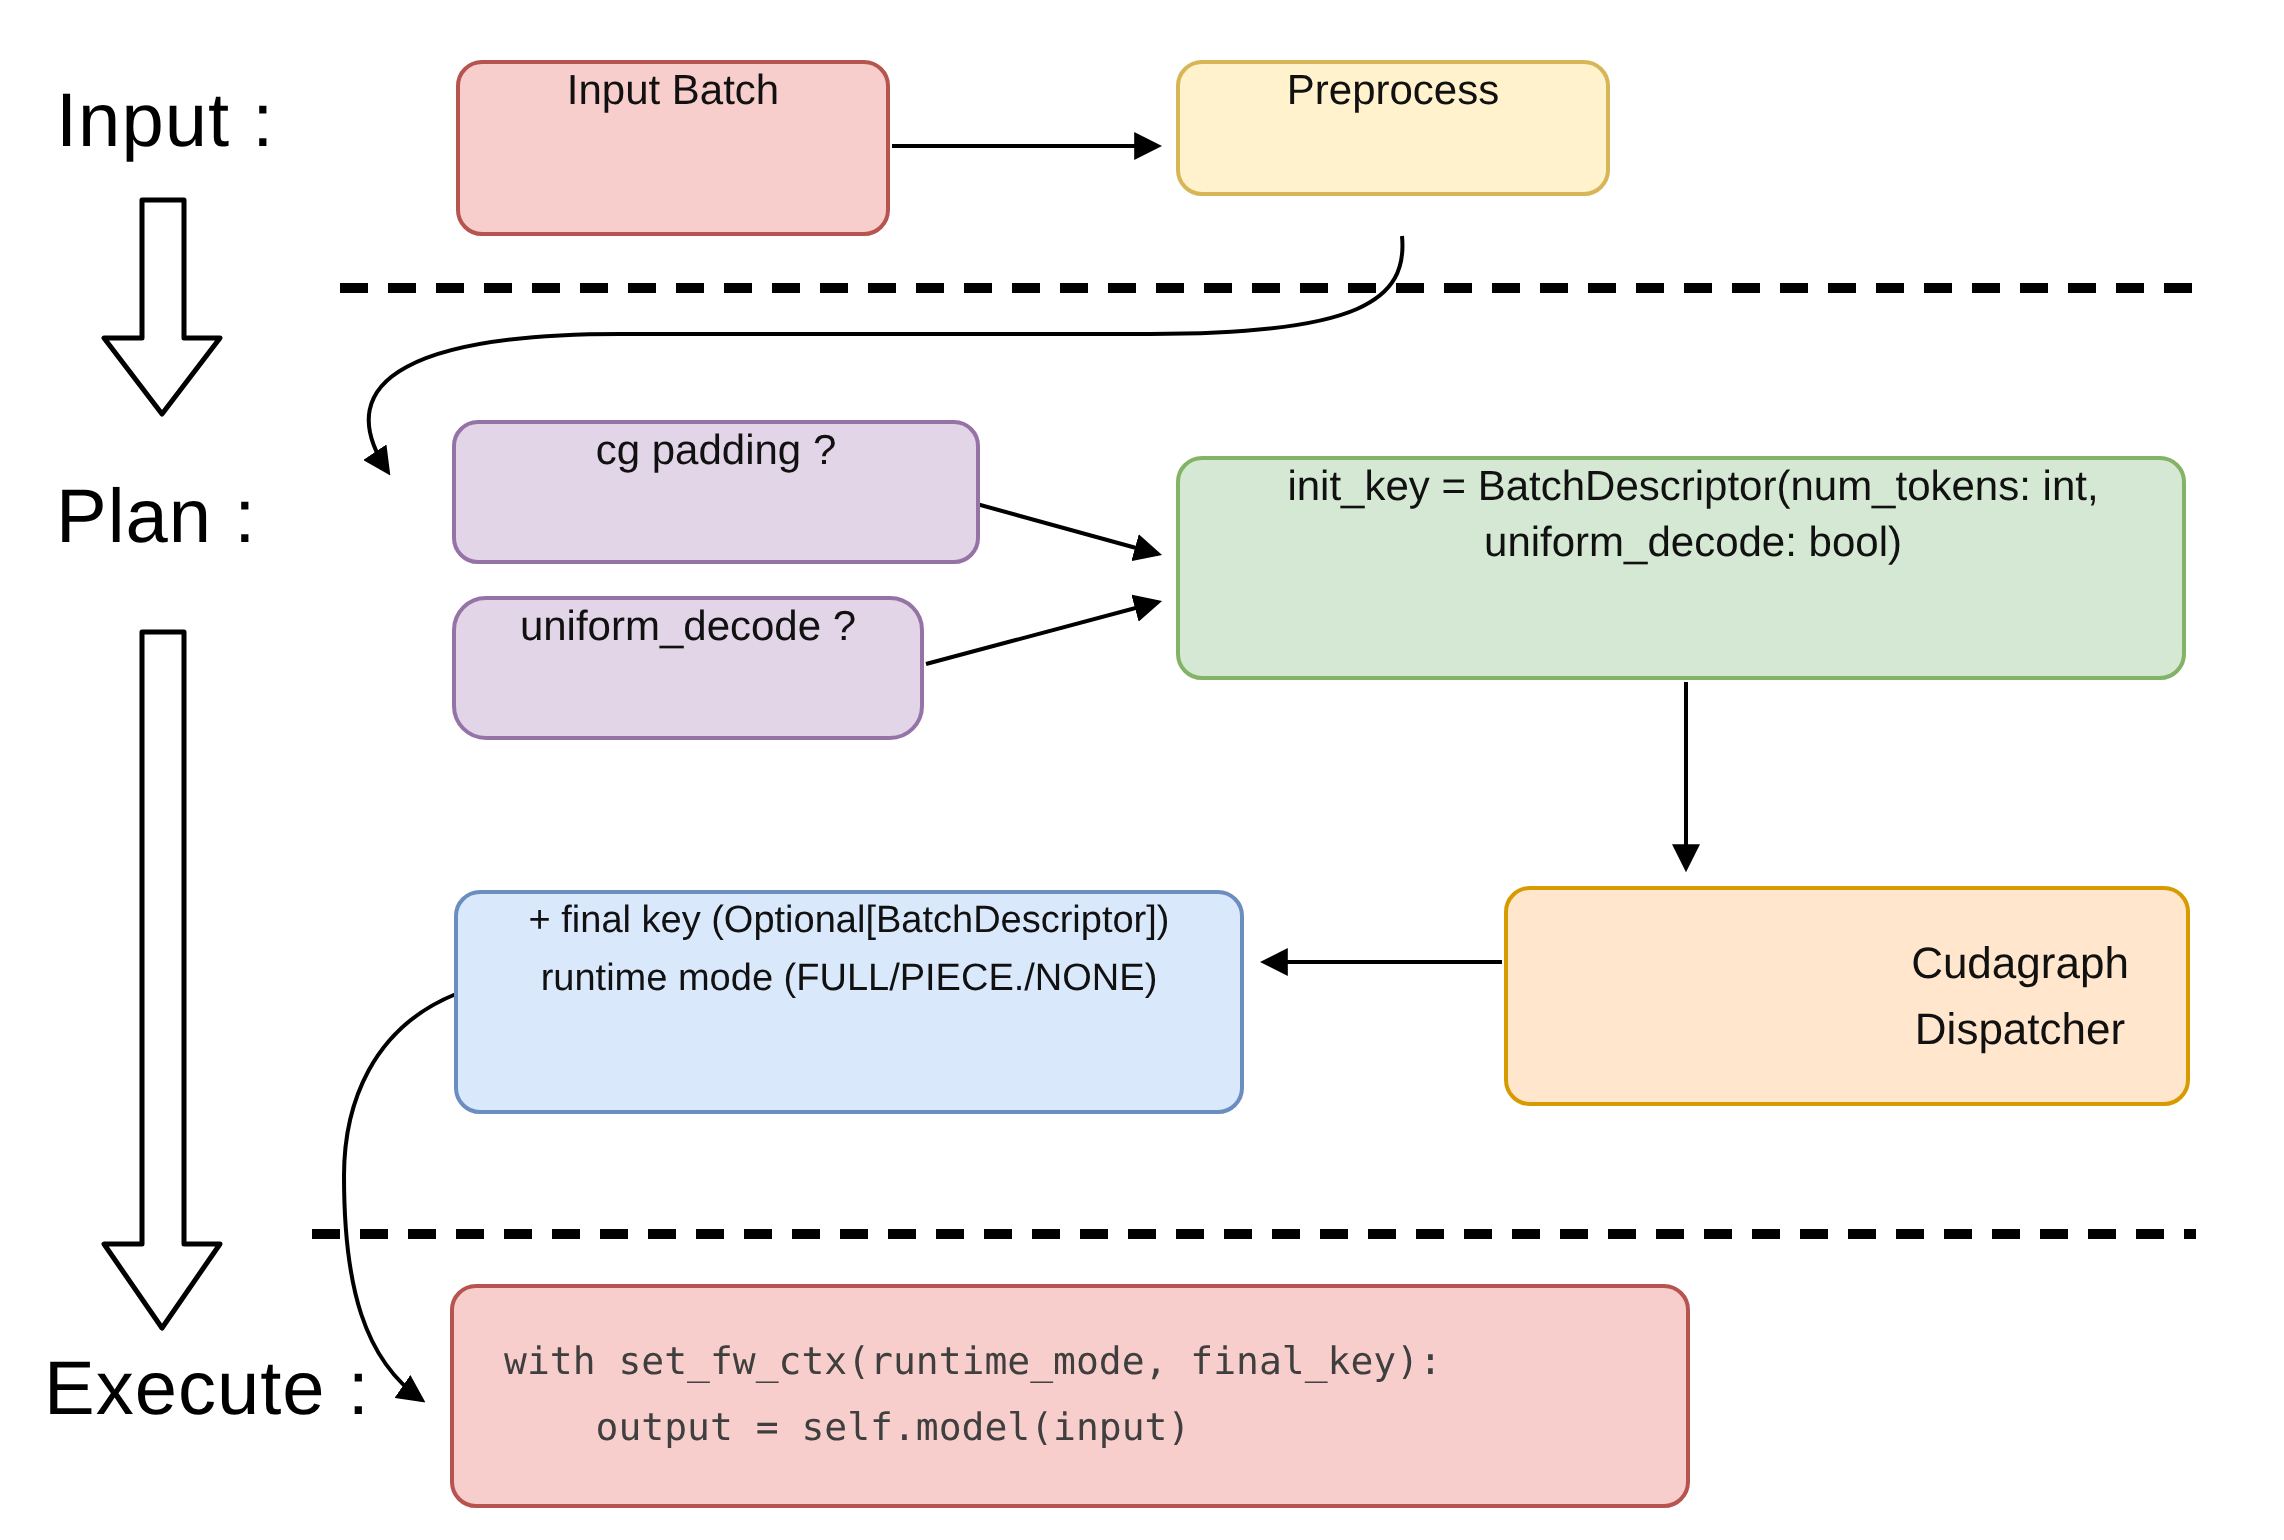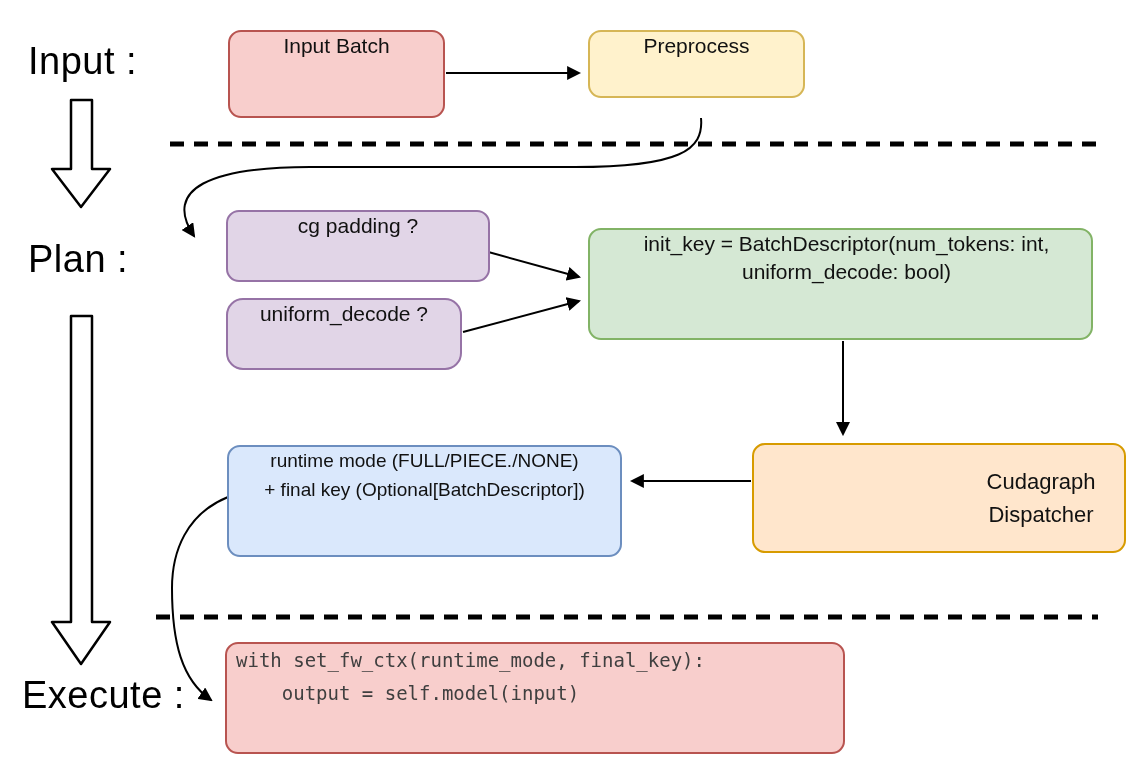--- a/index.html
+++ b/index.html
@@ -60,22 +60,23 @@
     flex-direction: column;
     align-items: center;
     justify-content: center;
     font-size: 22px;
     line-height: 1.5;
     color: #111111;
   }
 
   .node-code {
     align-items: flex-start;
+    justify-content: center;
     text-align: left;
-    padding-left: 9px;
+    padding-left: 25px;
     font-family: "DejaVu Sans Mono", "Liberation Mono", monospace;
     font-size: 19px;
     line-height: 1.75;
     color: #3f3f3f;
     white-space: pre;
   }
 </style>
 </head>
 <body>
 
@@ -130,25 +131,25 @@
   <div class="node" style="left: 226px; top: 298px; width: 236px; height: 72px; background: rgb(225, 213, 231); border-color: rgb(150, 115, 166); border-radius: 17px;">
     <span class="line">uniform_decode ?</span>
   </div>
 
   <div class="node" style="left: 588px; top: 228px; width: 505px; height: 112px; background: rgb(213, 232, 212); border-color: rgb(130, 179, 102); padding-left: 12px;">
     <span class="line">init_key = BatchDescriptor(num_tokens: int,</span>
     <span class="line">uniform_decode: bool)</span>
   </div>
 
   <div class="node node-runtime" style="left: 227px; top: 445px; width: 395px; height: 112px; background: rgb(218, 232, 252); border-color: rgb(108, 142, 191);">
+    <span class="line">+ final key (Optional[BatchDescriptor])</span>
     <span class="line">runtime mode (FULL/PIECE./NONE)</span>
-    <span class="line">+ final key (Optional[BatchDescriptor])</span>
   </div>
 
-  <div class="node node-cudagraph" style="left: 752px; top: 443px; width: 374px; height: 110px; background: rgb(255, 230, 204); border-color: rgb(215, 155, 0);">
+  <div class="node node-cudagraph" style="left: 752px; top: 443px; width: 343px; height: 110px; background: rgb(255, 230, 204); border-color: rgb(215, 155, 0);">
     <div class="cudagraph-label">
       <span class="line">Cudagraph</span>
       <span class="line">Dispatcher</span>
     </div>
   </div>
 
 
   <div class="node node-code" style="left: 225px; top: 642px; width: 620px; height: 112px; background: rgb(248, 206, 204); border-color: rgb(184, 84, 80);">
     <span class="line">with set_fw_ctx(runtime_mode, final_key):</span>
     <span class="line">    output = self.model(input)</span>

